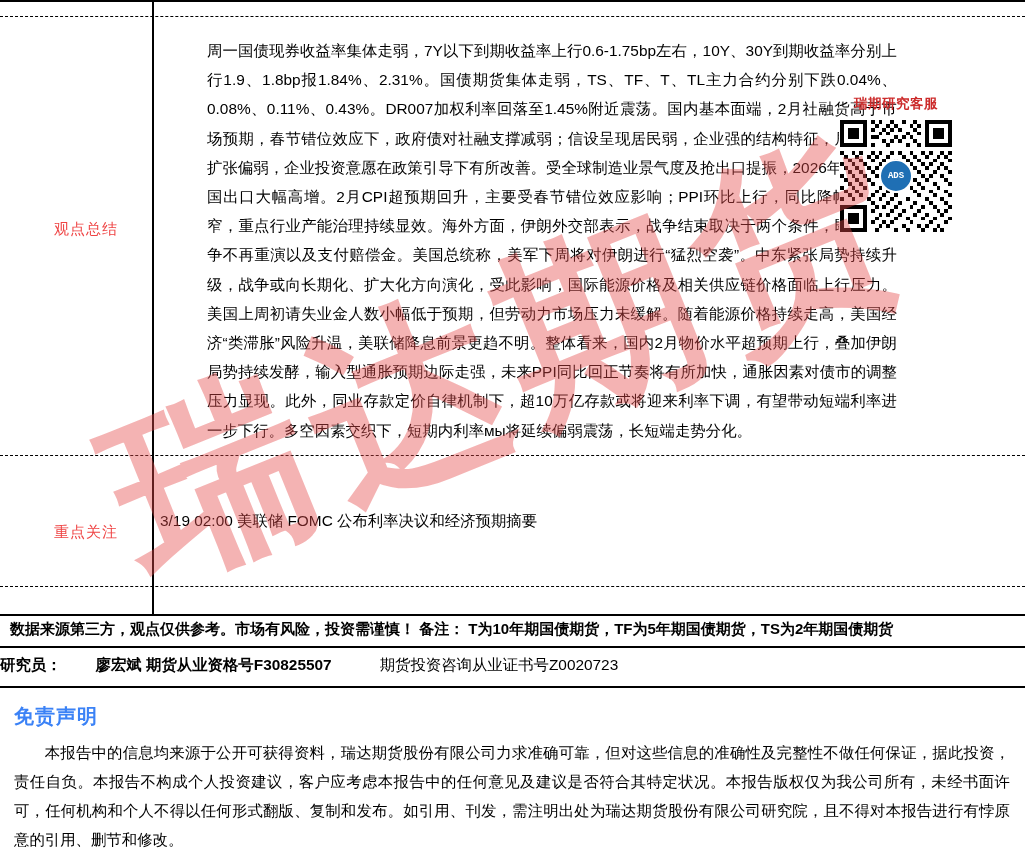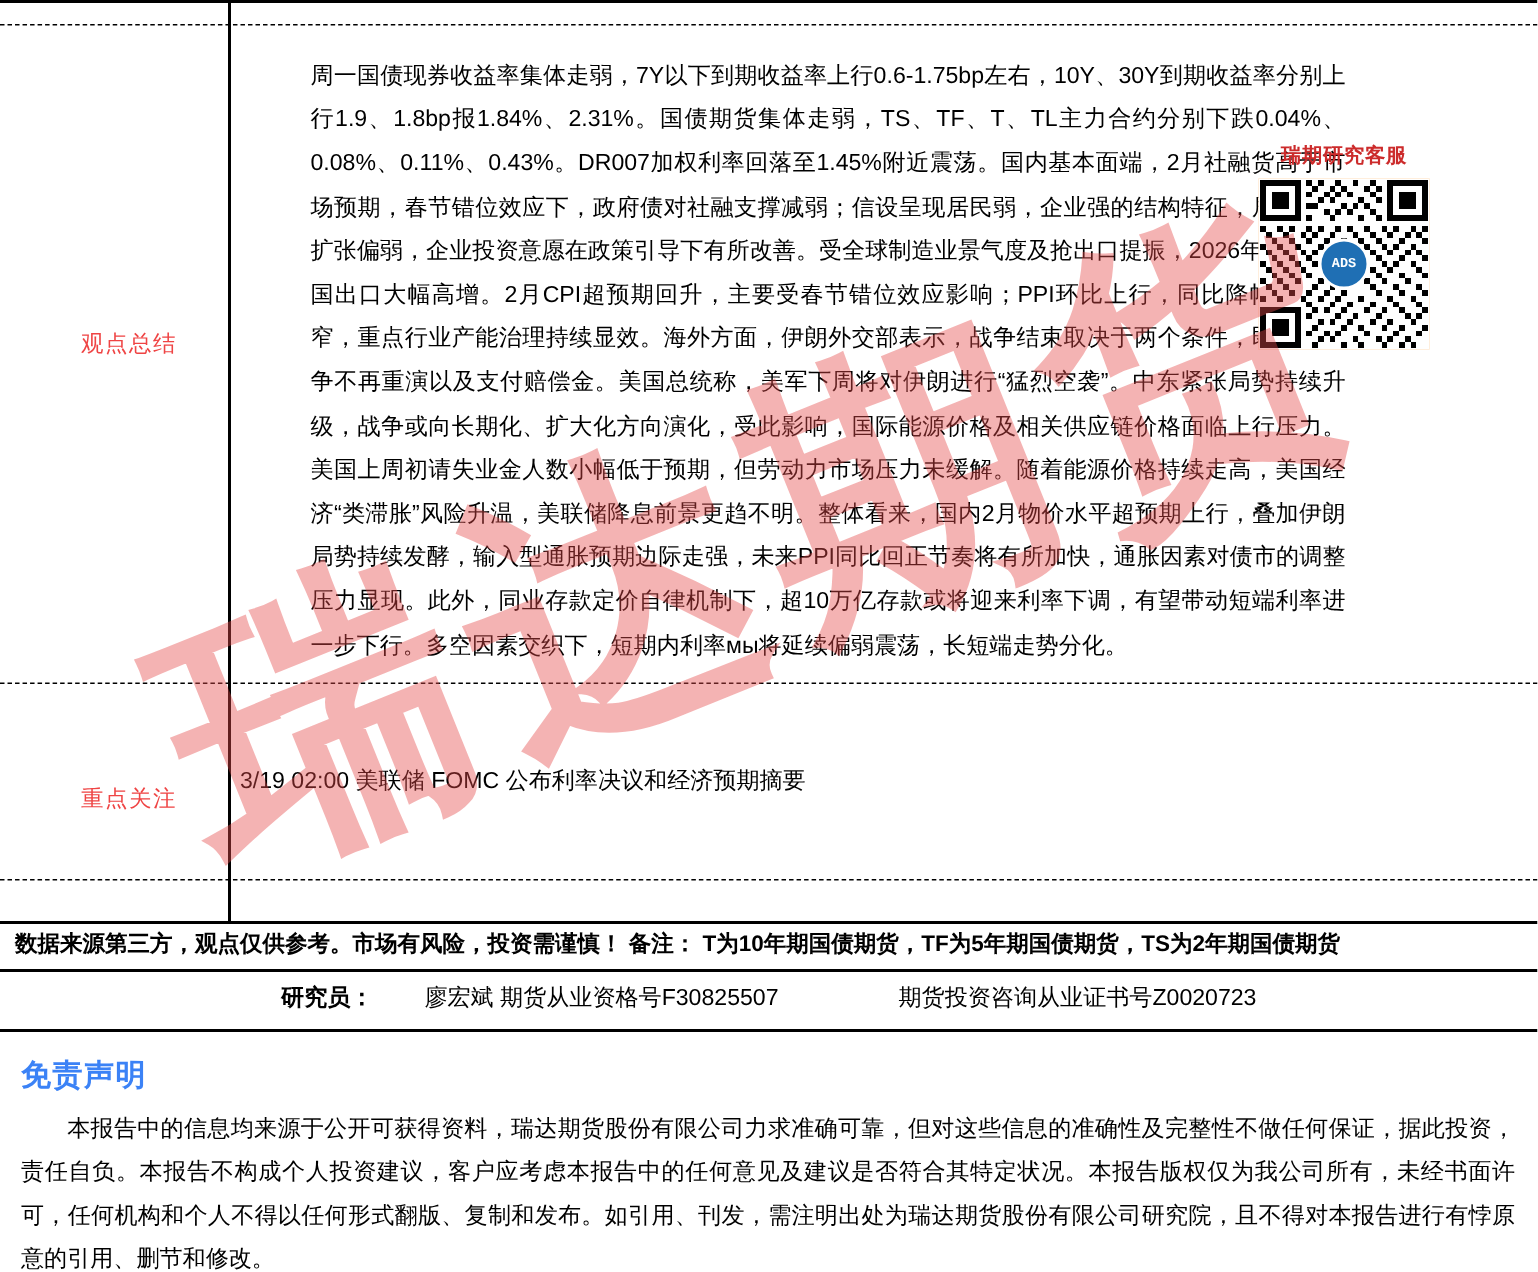--- a/index.html
+++ b/index.html
@@ -155,25 +155,24 @@
 
   .researcher-row {
     position: absolute;
     left: 0;
     top: 655px;
     width: 1025px;
     font-size: 15.4px;
     font-weight: bold;
     color: #000;
     display: flex;
-    justify-content: center;
     gap: 0;
   }
   .researcher-row .lbl { margin-right: 34px; }
-  .researcher-row .name { font-weight: normal; margin-right: 80px; }
+  .researcher-row .name { font-weight: bold; margin-right: 48px; }
   .researcher-row .cert { font-weight: normal; }
 
   .bottom-rule {
     position: absolute;
     left: 0;
     top: 686px;
     width: 1025px;
     border-top: 2px solid #000;
   }
 

